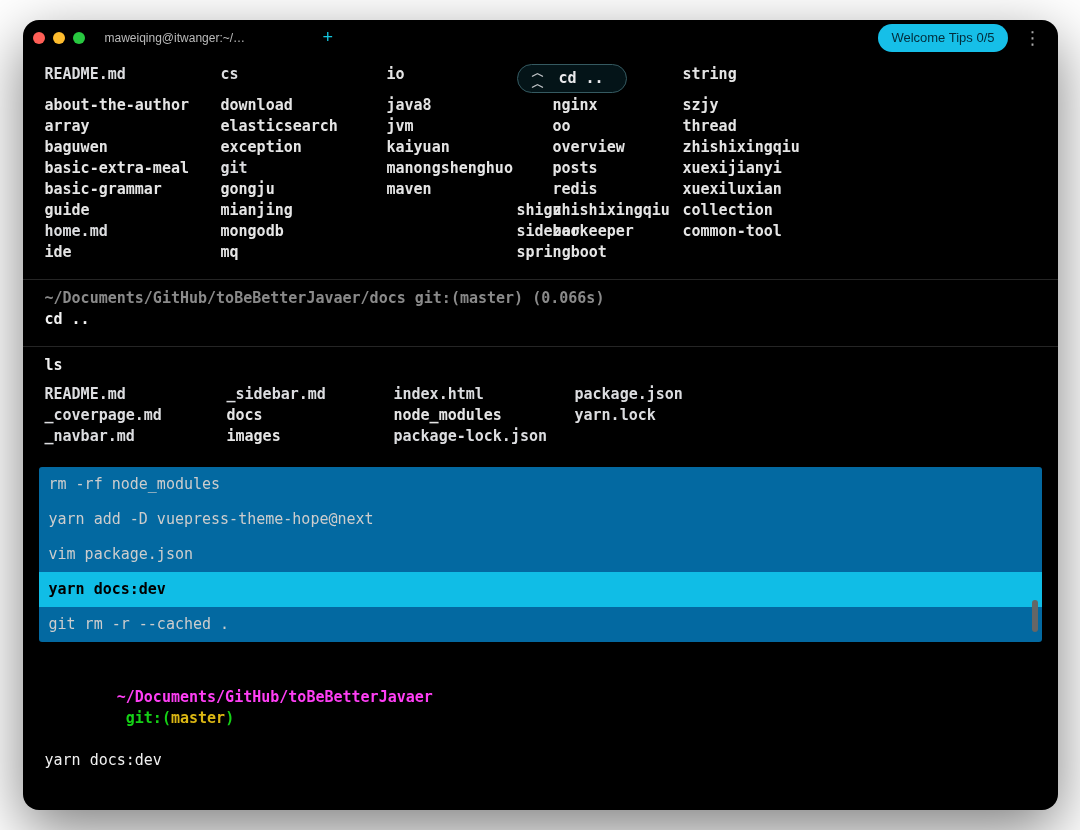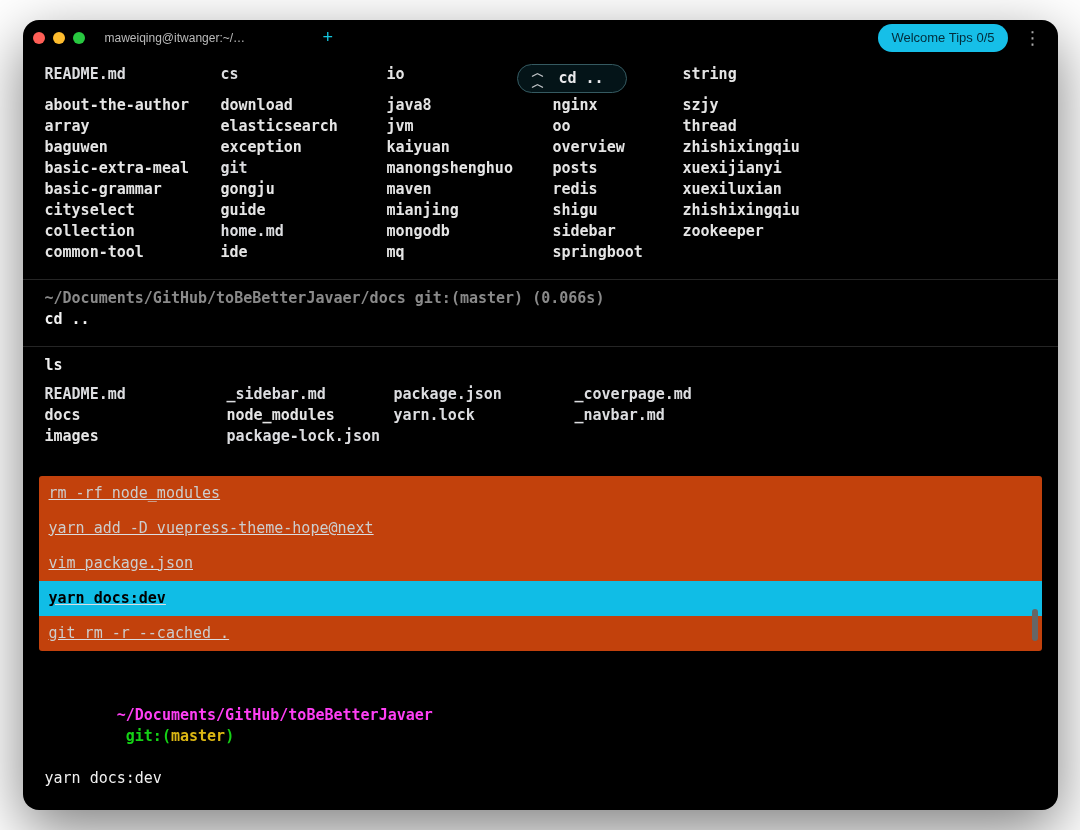--- a/index.html
+++ b/index.html
@@ -104,26 +104,25 @@
     border: 1.5px solid #355a61;
     border-radius: 18px;
     padding: 3px 22px 3px 14px;
     font-weight: 700;
     color: #e9e9ec;
     background: #041418;
   }
   .chev { font-size: 13px; opacity: .85; line-height: 0.7; display:flex; flex-direction:column; gap:2px;}
 
   .history {
-    margin: 13px 16px;
-    background: #c2410c;
+    margin: 4px 16px;
+    background: #0369a1;
     border-radius: 3px;
     overflow: hidden;
     position: relative;
-    text-decoration: underline;
   }
   .history .item {
     padding: 7px 10px;
     color: #cdcdcd;
     font-weight: 500;
   }
   .history .item.selected {
     background: #10bde6;
     color: #000;
     font-weight: 600;
@@ -203,21 +202,20 @@
           <div class="dir">manongshenghuo</div>
           <div></div>
           <div class="dir">posts</div>
           <div class="dir">xuexijianyi</div>
           <div class="dir">basic-grammar</div>
           <div class="dir">gongju</div>
           <div class="dir">maven</div>
           <div></div>
           <div class="dir">redis</div>
           <div class="dir">xuexiluxian</div>
-          <div class="dir">cityselect</div>
           <div class="dir">guide</div>
           <div class="dir">mianjing</div>
           <div></div>
           <div class="dir">shigu</div>
           <div class="dir">zhishixingqiu</div>
           <div class="dir">collection</div>
           <div class="file">home.md</div>
           <div class="dir">mongodb</div>
           <div></div>
           <div class="dir">sidebar</div>
@@ -235,20 +233,21 @@
       <div class="prompt-line muted">~/Documents/GitHub/toBeBetterJavaer/docs git:(master) (0.066s)</div>
       <div class="cmd">cd ..</div>
     </div>
 
     <div class="block sep">
       <div class="cmd">ls</div>
       <div style="height:8px"></div>
       <div class="ls-grid-4" id="mid-listing">
           <div class="file">README.md</div>
           <div class="file">_sidebar.md</div>
+          <div class="file">index.html</div>
           <div class="file">package.json</div>
           <div class="file">_coverpage.md</div>
           <div class="dir">docs</div>
           <div class="dir">node_modules</div>
           <div class="file">yarn.lock</div>
           <div class="file">_navbar.md</div>
           <div class="dir">images</div>
           <div class="file">package-lock.json</div>
           <div></div>
         </div>

